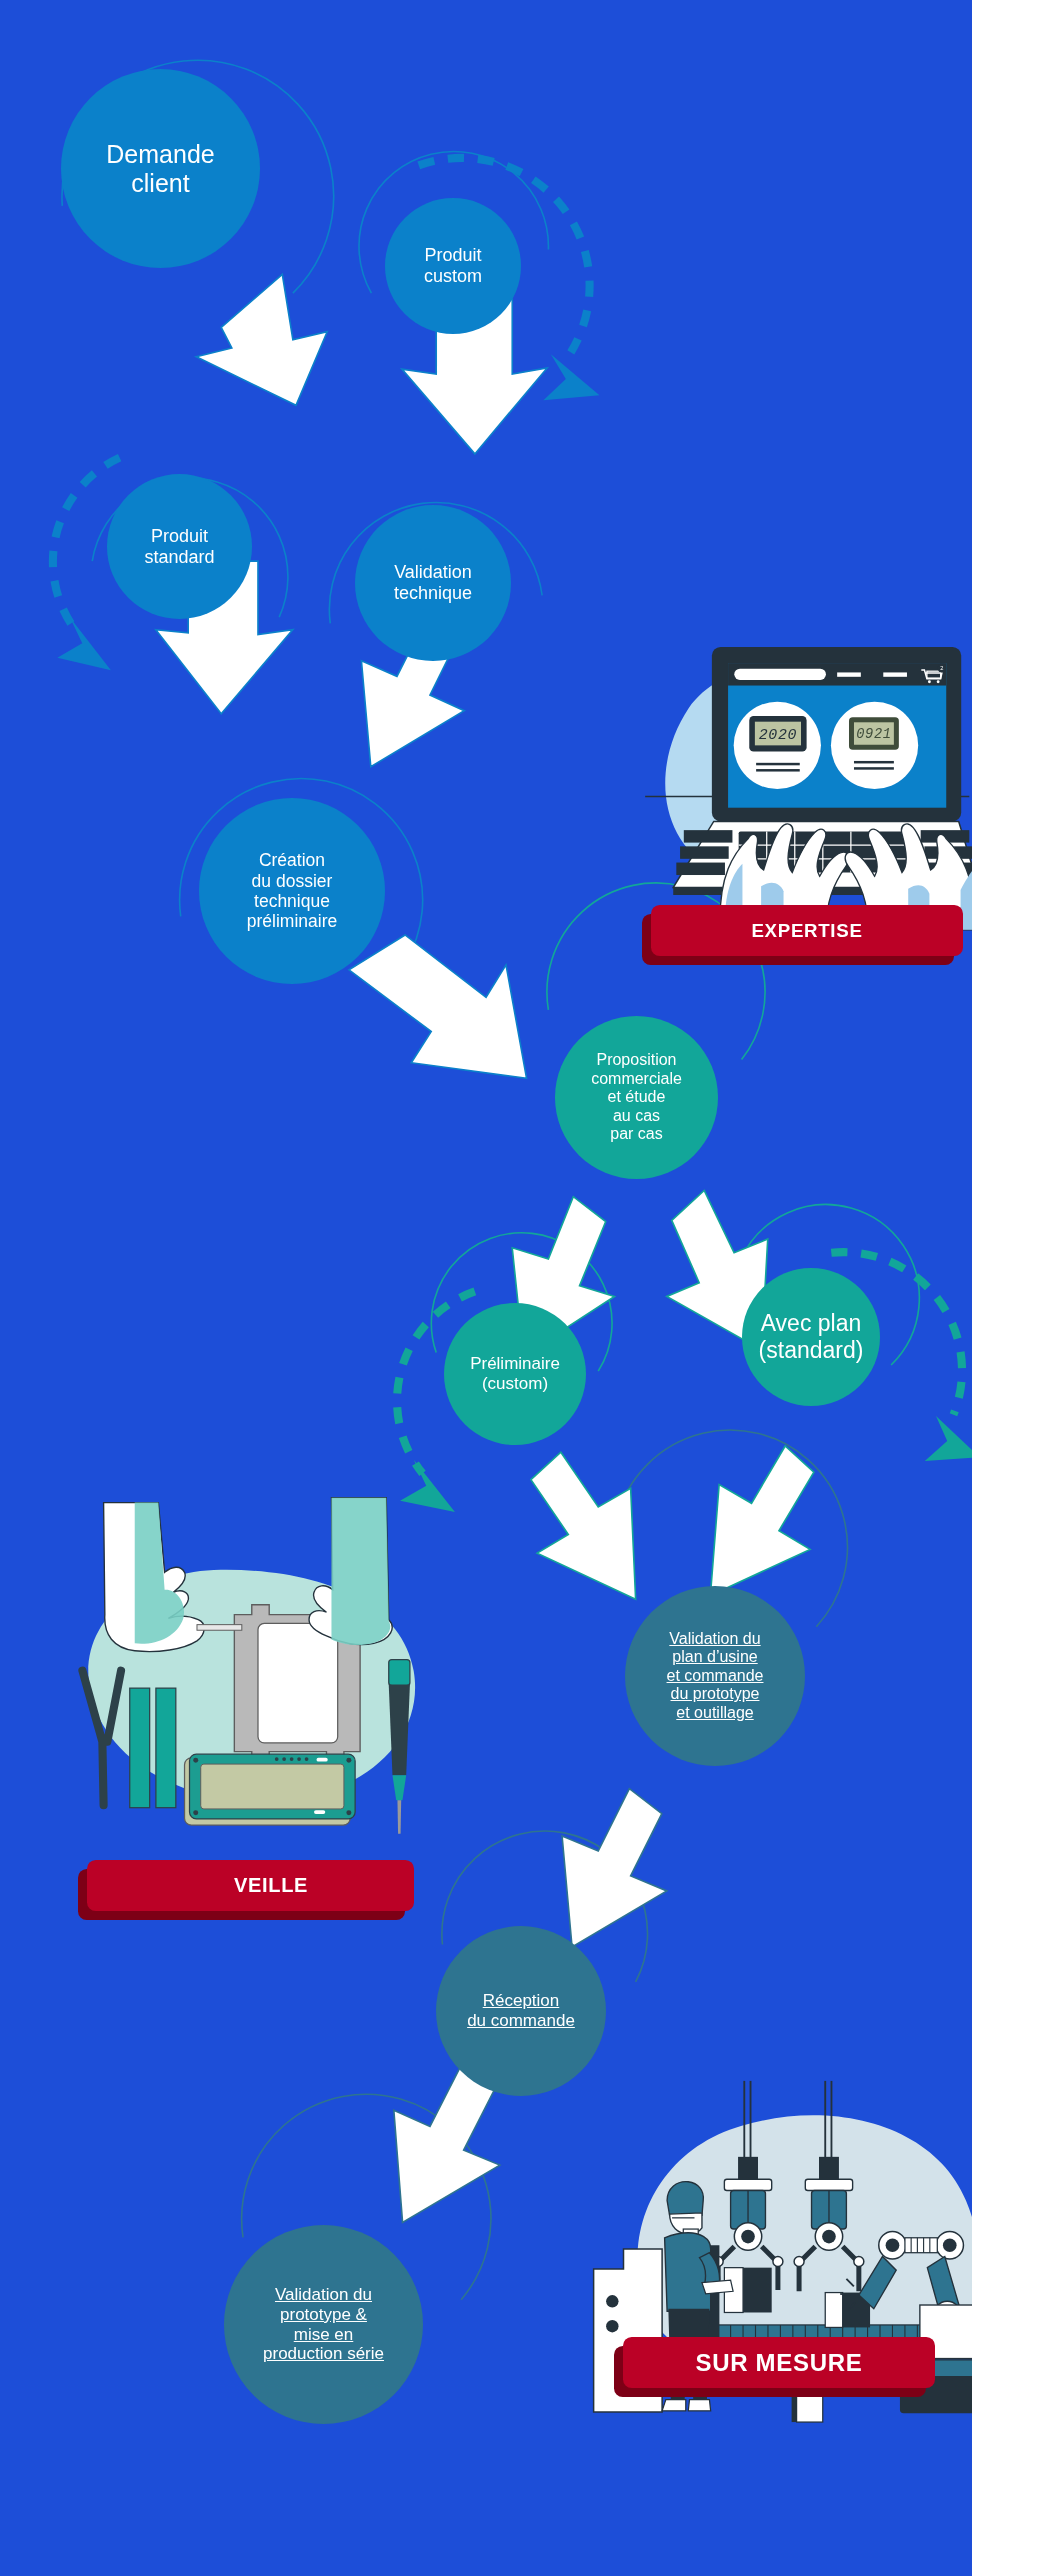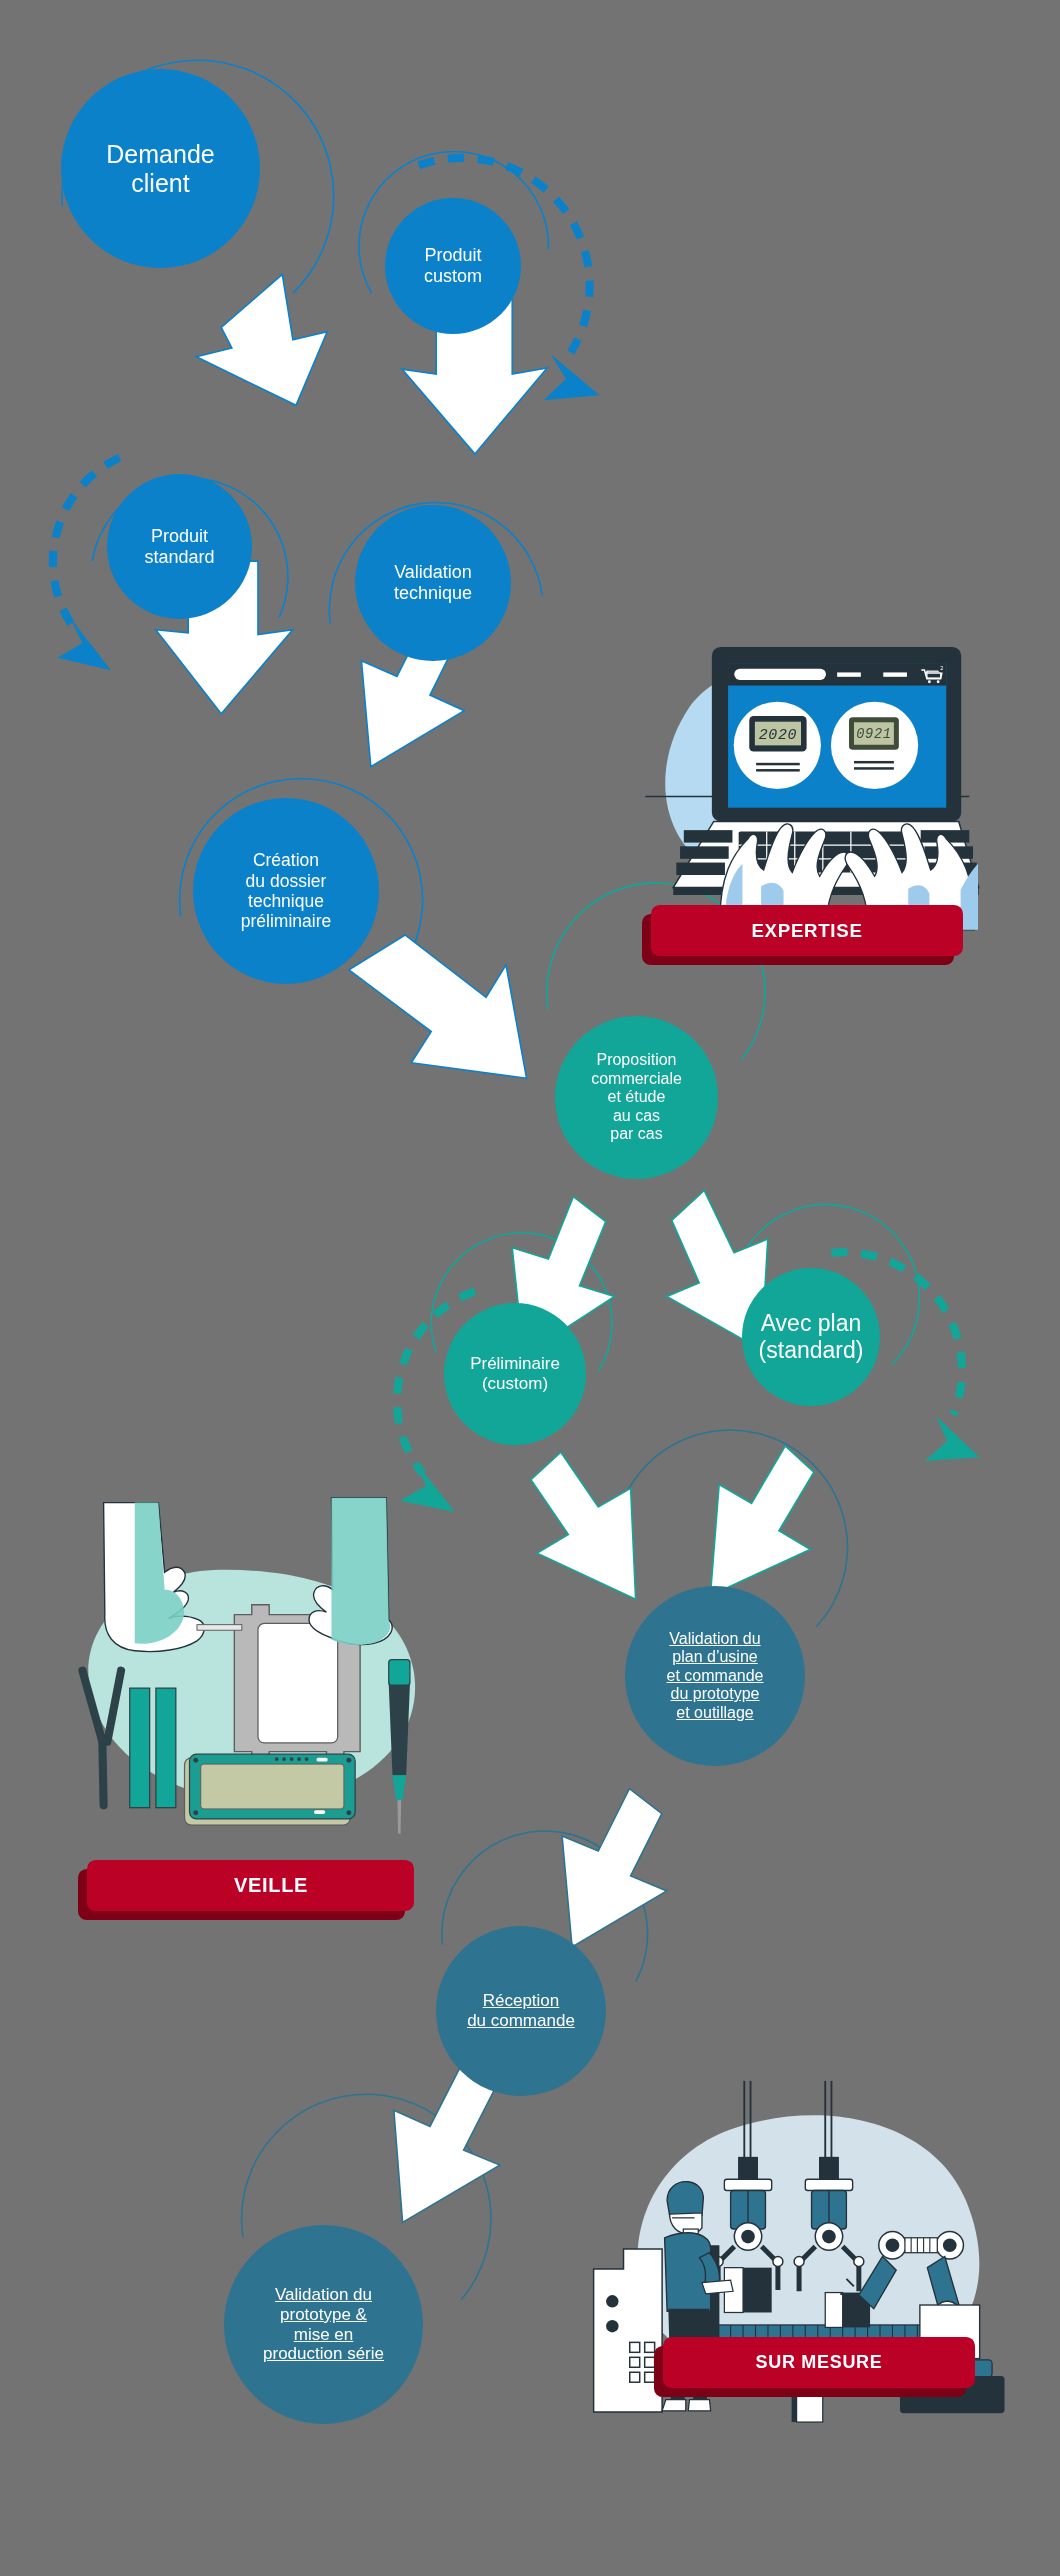--- a/index.html
+++ b/index.html
@@ -1,17 +1,17 @@
 <!DOCTYPE html>
 <html style="font-size:10px"><head>
 <meta charset="utf-8">
 <style>
   html,body{margin:0;padding:0;background:#ffffff;}
   body{font-family:"Liberation Sans","DejaVu Sans",sans-serif;}
-  #stage{position:relative;width:1060px;height:2576px;background:#737373;overflow:hidden;}
+  #stage{position:relative;width:972px;height:2576px;background:#1d4ed8;overflow:hidden;}
   #flowsvg{position:absolute;left:0;top:0;width:1060px;height:2576px;}
   .node{position:absolute;border-radius:50%;display:flex;align-items:center;justify-content:center;
         text-align:center;color:#fff;line-height:1.16;box-sizing:border-box;}
   .node span{display:block;padding:0 2.5px;white-space:pre-line;}
   .blue{background:#0b81ca;}
   .teal{background:#12a699;}
   .steel{background:#2e7490;text-decoration:underline;}
   .badge{position:absolute;border-radius:8.7px;display:flex;align-items:center;justify-content:center;
          color:#ffffff;font-weight:bold;letter-spacing:0.7px;box-sizing:border-box;text-align:center;}
   .badge .bshadow{position:absolute;left:-8.7px;top:8.7px;width:100%;height:100%;border-radius:8.7px;background:#7d0016;z-index:0;}
@@ -132,21 +132,21 @@
   <div class="node blue" style="left:107px;top:474px;width:145px;height:145px;font-size:18px;">
     <span>Produit
 standard</span>
   </div>
 
   <div class="node blue" style="left:355px;top:505px;width:156px;height:156px;font-size:18px;">
     <span>Validation
 technique</span>
   </div>
 
-  <div class="node blue" style="left:193px;top:798px;width:186px;height:186px;font-size:17.5px;align-items:center;">
+  <div class="node blue" style="left:199px;top:798px;width:186px;height:186px;font-size:17.5px;align-items:center;">
     <span>Création
 du dossier
 technique
 préliminaire</span>
   </div>
 
   <div class="node teal" style="left:555px;top:1016px;width:163px;height:163px;font-size:16px;">
     <span>Proposition
 commerciale
 et étude
@@ -434,20 +434,20 @@
       <rect x="196" y="286" width="24" height="16" fill="#ffffff" stroke="#24323c" stroke-width="2"></rect>
       <path d="M166 300 C166 300 186 292 204 292 C222 292 240 300 240 318 L240 418 L170 418 Z" fill="#2e7490" stroke="#24323c" stroke-width="2.2"></path>
       <path d="M238 324 C252 340 258 362 252 382 L230 376 C234 358 230 342 222 332 Z" fill="#2e7490" stroke="#24323c" stroke-width="2.2"></path>
       <path d="M226 372 L272 368 L276 386 L232 390 Z" fill="#ffffff" stroke="#24323c" stroke-width="2"></path>
       <path d="M172 414 L238 414 L234 560 L212 560 L208 470 L198 560 L176 560 Z" fill="#24323c"></path>
       <path d="M168 560 L200 560 L200 578 L162 578 Z" fill="#ffffff" stroke="#24323c" stroke-width="2"></path>
       <path d="M206 560 L238 560 L240 578 L204 578 Z" fill="#ffffff" stroke="#24323c" stroke-width="2"></path>
     </svg>
   </div>
 
-  <div class="badge" style="left:623px;top:2337px;width:312px;height:51px;font-size:18px;margin-left:40px;">
+  <div class="badge" style="left:623px;top:2337px;width:312px;height:51px;font-size:24px;">
     <div class="bshadow"></div>
     <div class="bface"></div>
     <span class="blabel">SUR MESURE</span>
   </div>
 
 </div>
 
 
 </body></html>

